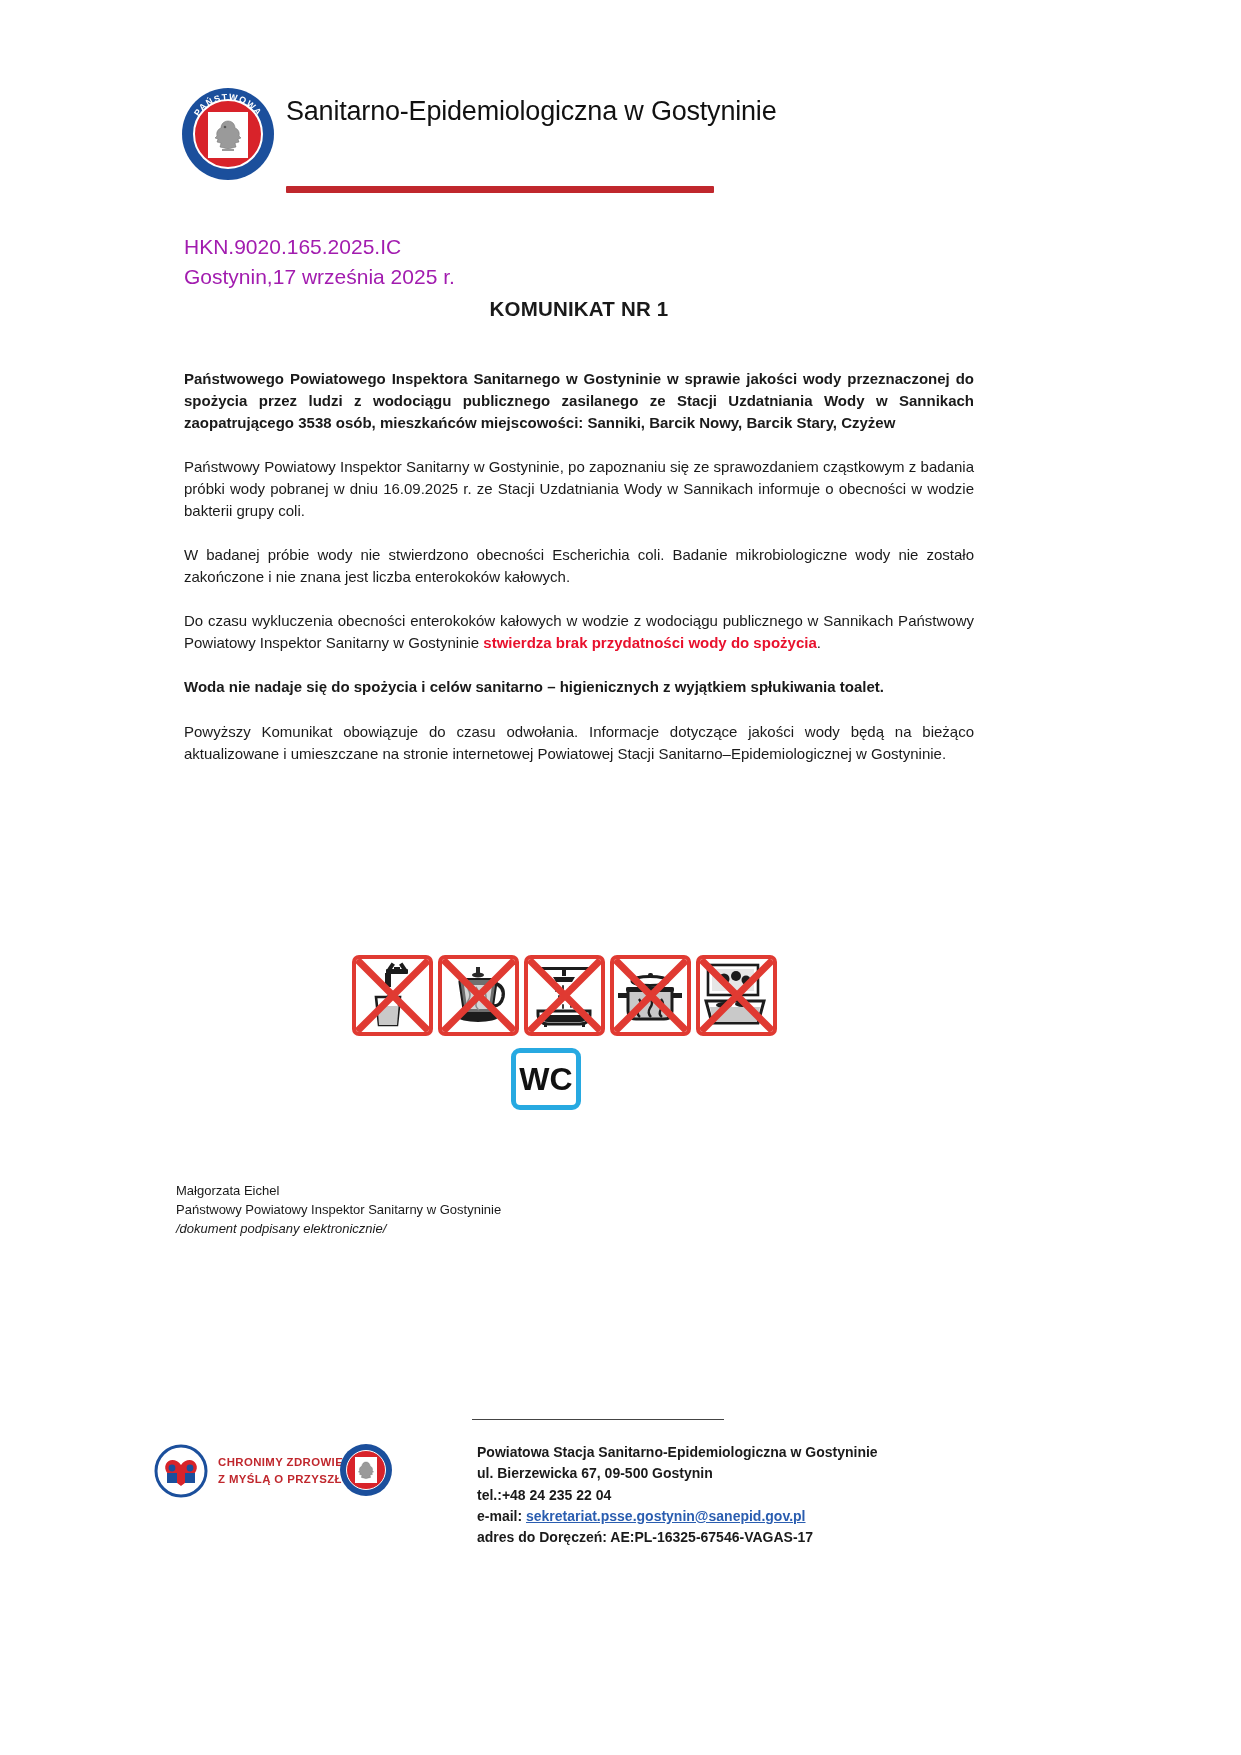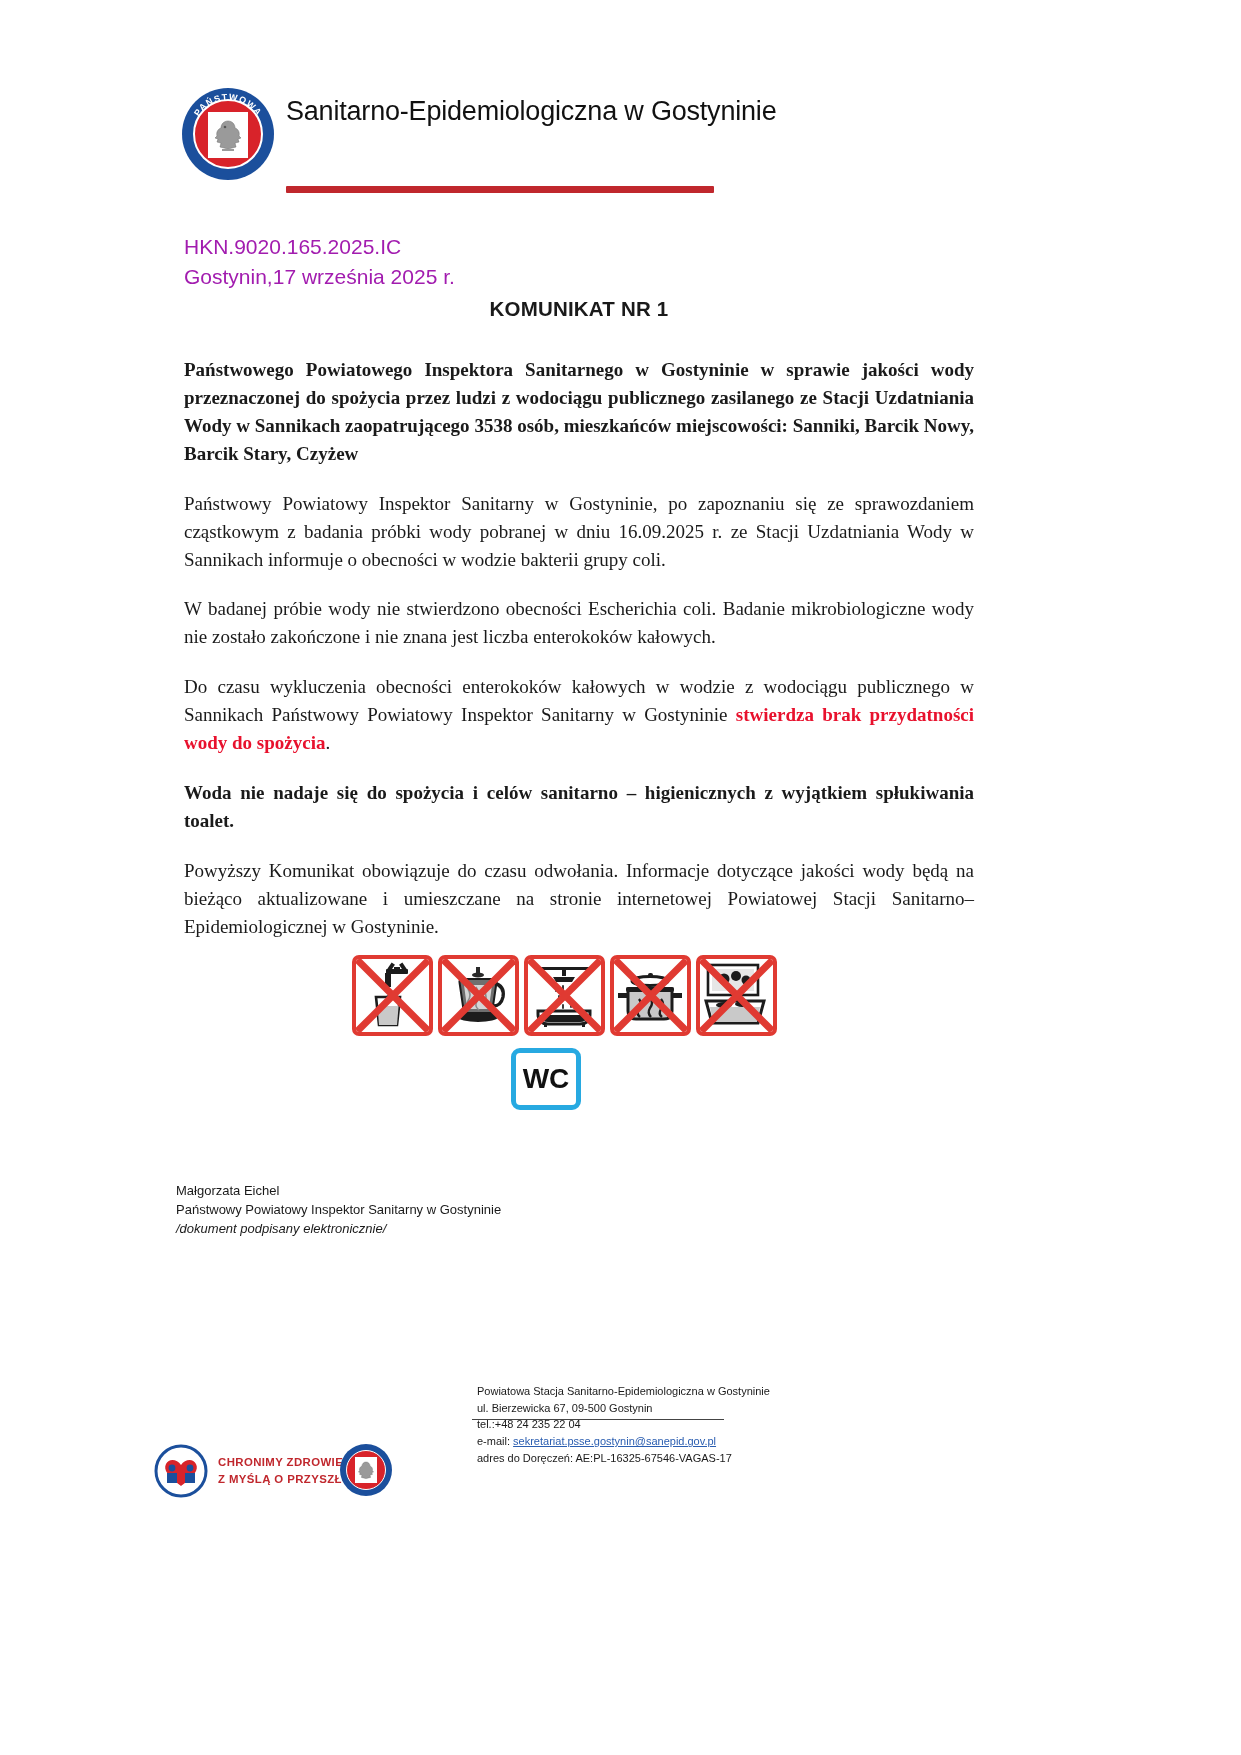--- a/index.html
+++ b/index.html
@@ -50,26 +50,25 @@
     font-size:21px; line-height:1.42; color:#a21caf;
   }
   .title {
     position:absolute; left:184px; top:297px; width:790px;
     text-align:center; font-size:20.5px; font-weight:bold;
     letter-spacing:0.2px;
   }
 
   .body-col { position:absolute; left:184px; top:356px; width:790px; }
   p.para {
-    margin:0 0 22px 0;
-    font-size:19px;
+    margin:12px 0 22px 0;
+    font-size:15px;
     line-height:1.47;
     text-align:justify;
     color:#1a1a1a;
-    font-family:Liberation Serif, serif;
   }
   p.para.bold { font-weight:bold; }
   .red { color:#e8112d; font-weight:bold; }
 
   
   .picto-row {
     position:absolute; left:352px; top:955px;
     display:flex; gap:5px;
   }
   .picto {
@@ -87,39 +86,39 @@
   .picto svg { position:absolute; left:0; top:0; }
 
   .wc-box {
     position:absolute; left:511px; top:1048px;
     width:70px; height:62px;
     border:5px solid #27a9e1; border-radius:9px;
     background:#ffffff;
     display:flex; align-items:center; justify-content:center;
   }
   .wc-box span {
-    font-size:28px; font-weight:bold; color:#111;
+    font-size:32px; font-weight:bold; color:#111;
     letter-spacing:0px; font-family:"Liberation Sans", sans-serif;
   }
 
   
   .signature {
     position:absolute; left:176px; top:1182px;
     font-size:13px; line-height:1.45; color:#1a1a1a;
   }
   .signature .ital { font-style:italic; }
 
   
   .footer-rule {
     position:absolute; left:472px; top:1419px;
     width:252px; height:1px; background:#444;
   }
   .footer-text {
-    position:absolute; left:477px; top:1383px;
-    font-size:11px; line-height:1.52; color:#1a1a1a;
+    position:absolute; left:477px; top:1442px;
+    font-size:14px; line-height:1.52; color:#1a1a1a;font-weight:bold;
   }
   .footer-text a, .footer-text .link {
     color:#2a5db0; text-decoration:underline;margin-top:44px;
   }
 
   .foot-logos { position:absolute; left:150px; top:1440px; width:250px; height:70px; }
   .foot-logo-1 { position:absolute; left:0; top:2px; width:62px; height:58px; }
   .foot-slogan {
     position:absolute; left:68px; top:14px;
     font-size:11.4px; font-weight:bold; color:#c0272d;

